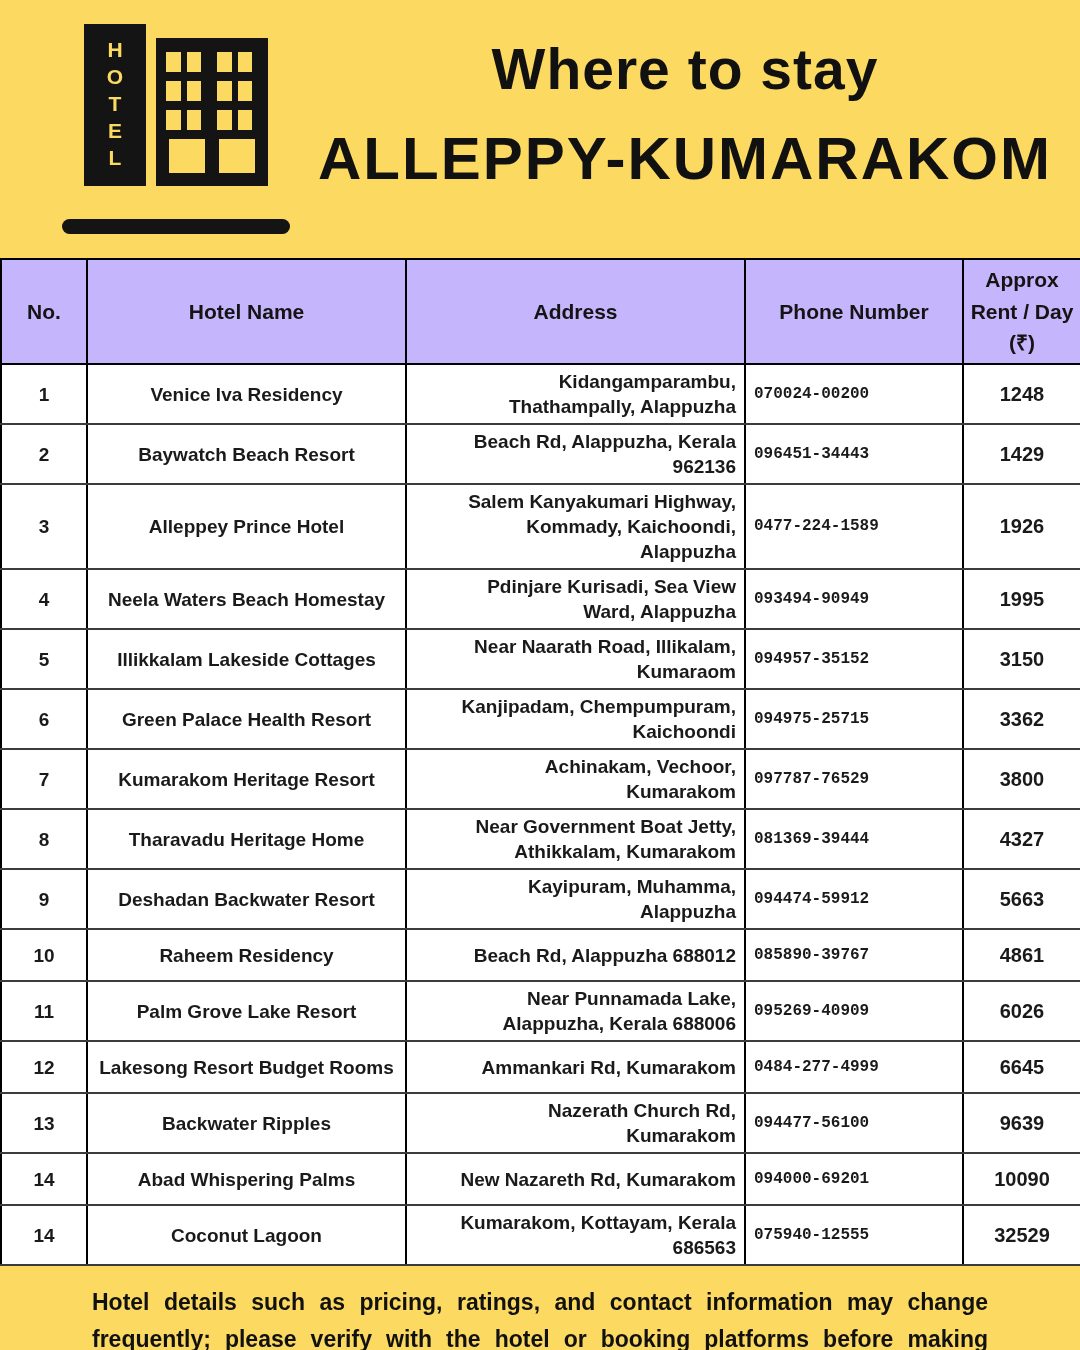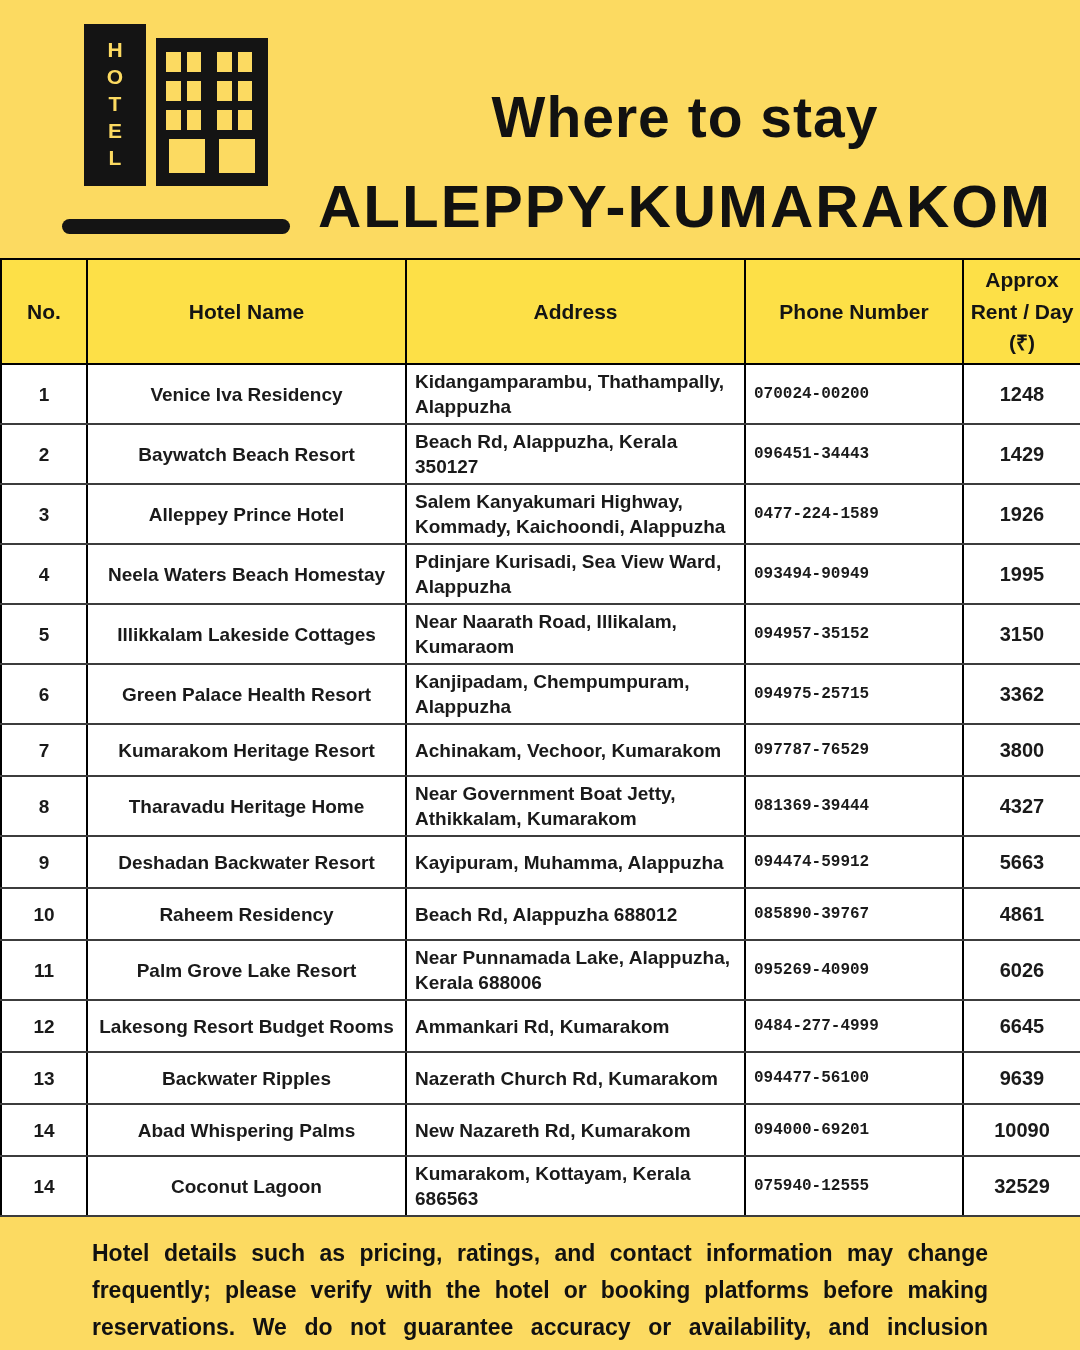--- a/index.html
+++ b/index.html
@@ -61,41 +61,40 @@
   .titles {
     flex: 1 1 auto;
     text-align: center;
     padding-top: 36px;
   }
   .title-line1 {
     font-size: 57px;
     font-weight: 600;
     color: #111111;
     letter-spacing: 1px;
-    margin-top: 48px;
   }
   .title-line2 {
     margin-top: 22px;
     font-size: 60px;
     font-weight: 700;
     color: #111111;
     letter-spacing: 2px;
     white-space: nowrap;
   }
 
   
   table.hotel-table {
     width: 1080px;
     table-layout: fixed;
     border-collapse: collapse;
     background: #FFFFFF;
     border: 2px solid #000000;
   }
   .hotel-table th {
-    background: #fde047;
+    background: #c4b5fd;
     height: 105px;
     font-size: 21px;
     font-weight: 700;
     color: #141414;
     text-align: center;
     vertical-align: middle;
     border: 2px solid #000000;
     padding: 4px 6px;
     line-height: 1.5;
   }
@@ -107,21 +106,21 @@
     vertical-align: middle;
     border-left: 2px solid #000000;
     border-right: 2px solid #000000;
     border-top: 2px solid #3C3C3C;
     border-bottom: 2px solid #3C3C3C;
     padding: 4px 8px;
     line-height: 25px;
   }
   td.cell-no    { text-align: center; }
   td.cell-name  { text-align: center; }
-  td.cell-address { text-align: left; }
+  td.cell-address { text-align: right; padding-left: 32px; }
   td.cell-phone { text-align: left; font-size: 16px; font-family: Liberation Mono, monospace; }
   td.cell-rent  { text-align: center; font-size: 20px; }
 
   
   .footer {
     padding: 18px 92px 0 92px;
   }
   .disclaimer {
     font-size: 23px;
     font-weight: 700;
@@ -193,21 +192,21 @@
       <tr>
         <td class="cell-no">1</td>
         <td class="cell-name">Venice Iva Residency</td>
         <td class="cell-address">Kidangamparambu, Thathampally, Alappuzha</td>
         <td class="cell-phone">070024-00200</td>
         <td class="cell-rent">1248</td>
       </tr>
       <tr>
         <td class="cell-no">2</td>
         <td class="cell-name">Baywatch Beach Resort</td>
-        <td class="cell-address">Beach Rd, Alappuzha, Kerala 350127</td>
+        <td class="cell-address">Beach Rd, Alappuzha, Kerala 962136</td>
         <td class="cell-phone">096451-34443</td>
         <td class="cell-rent">1429</td>
       </tr>
       <tr>
         <td class="cell-no">3</td>
         <td class="cell-name">Alleppey Prince Hotel</td>
         <td class="cell-address">Salem Kanyakumari Highway, Kommady, Kaichoondi, Alappuzha</td>
         <td class="cell-phone">0477-224-1589</td>
         <td class="cell-rent">1926</td>
       </tr>
@@ -221,21 +220,21 @@
       <tr>
         <td class="cell-no">5</td>
         <td class="cell-name">Illikkalam Lakeside Cottages</td>
         <td class="cell-address">Near Naarath Road, Illikalam, Kumaraom</td>
         <td class="cell-phone">094957-35152</td>
         <td class="cell-rent">3150</td>
       </tr>
       <tr>
         <td class="cell-no">6</td>
         <td class="cell-name">Green Palace Health Resort</td>
-        <td class="cell-address">Kanjipadam, Chempumpuram, Alappuzha</td>
+        <td class="cell-address">Kanjipadam, Chempumpuram, Kaichoondi</td>
         <td class="cell-phone">094975-25715</td>
         <td class="cell-rent">3362</td>
       </tr>
       <tr>
         <td class="cell-no">7</td>
         <td class="cell-name">Kumarakom Heritage Resort</td>
         <td class="cell-address">Achinakam, Vechoor, Kumarakom</td>
         <td class="cell-phone">097787-76529</td>
         <td class="cell-rent">3800</td>
       </tr>

